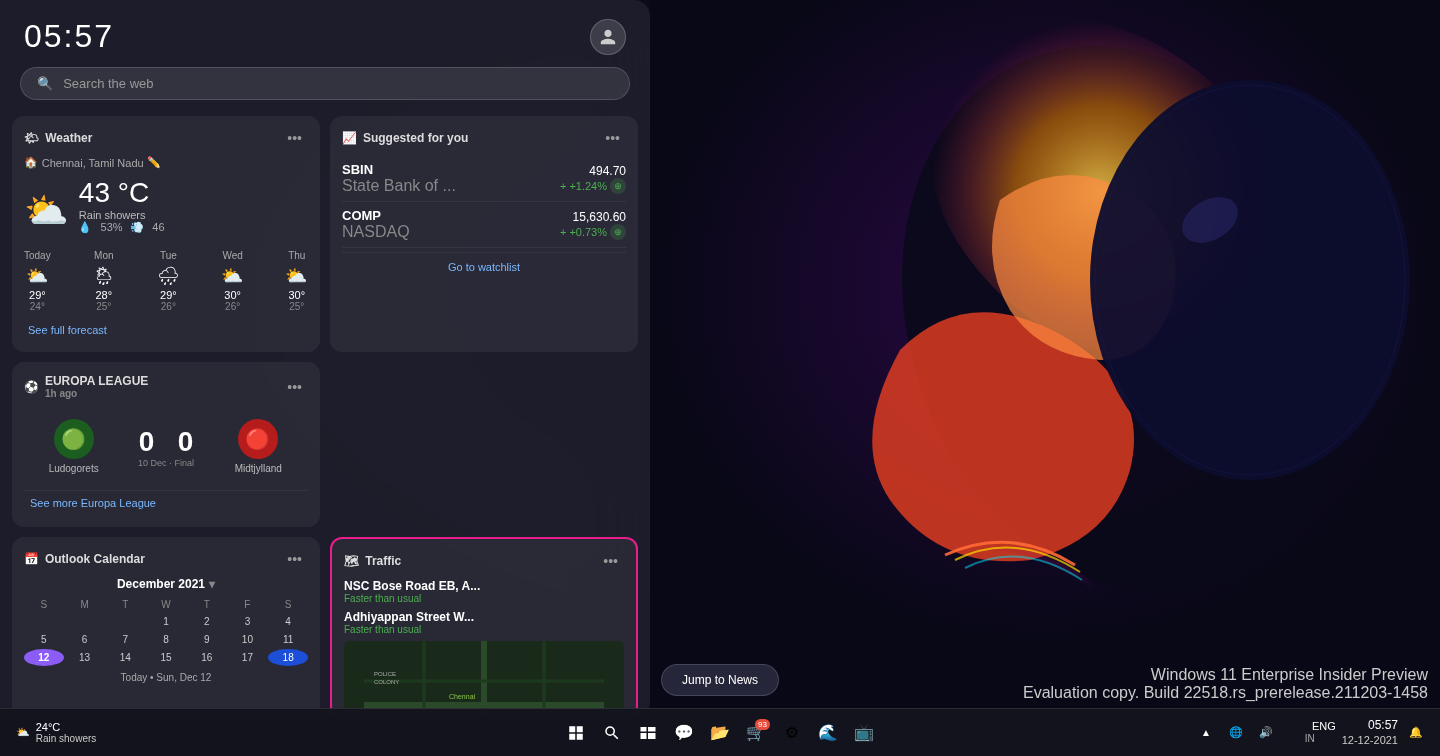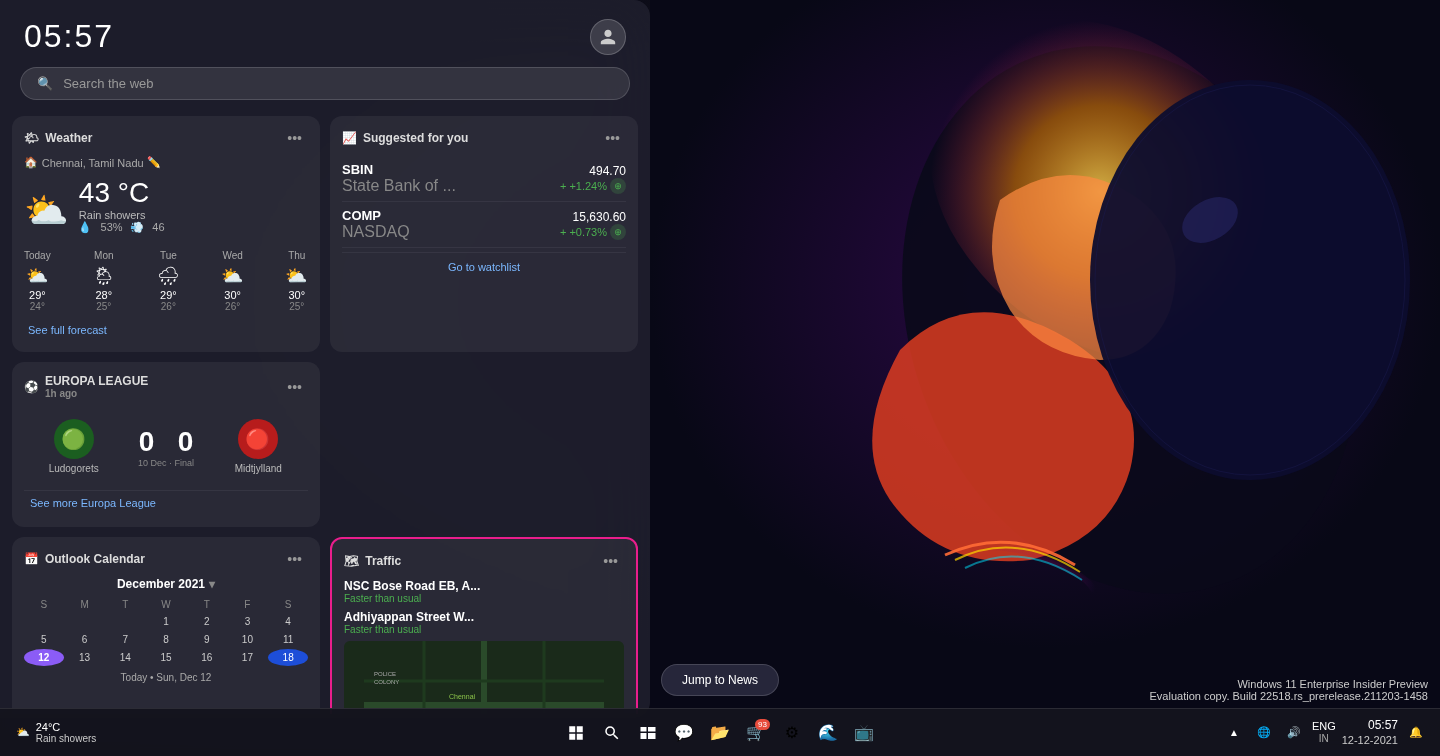--- a/index.html
+++ b/index.html
@@ -435,21 +435,21 @@
       backdrop-filter: blur(10px);
       white-space: nowrap;
     }
 
     
     .sys-overlay {
       position: absolute;
       bottom: 54px;
       right: 12px;
       text-align: right;
-      font-size: 11px;
+      font-size: 16px;
       color: #ccc;
       z-index: 101;
     }
 
     .taskbar-app-icon {
       width: 32px;
       height: 32px;
       display: flex;
       align-items: center;
       justify-content: center;
@@ -827,21 +827,21 @@
 
   <div class="taskbar-right">
 
     <div class="taskbar-btn" style="width:24px;height:24px;font-size:10px;">▲</div>
 
     <div class="taskbar-btn" style="width:24px;height:24px;font-size:11px;">🌐</div>
 
     <div class="taskbar-btn" style="width:24px;height:24px;font-size:11px;">🔊</div>
 
     <div style="text-align:center;">
-      <div style="font-size:11px;line-height:1.2;">ENG</div>
+      <div style="font-size:11px;line-height:1.2;margin-left:28px;">ENG</div>
       <div style="font-size:10px;color:#aaa;line-height:1.2;">IN</div>
     </div>
 
     <div class="taskbar-time">
       <div style="font-size:12px;">05:57</div>
       <div style="font-size:11px;color:#ccc;">12-12-2021</div>
     </div>
 
     <div class="taskbar-btn" style="width:24px;height:24px;font-size:11px;">🔔</div>
   </div>

